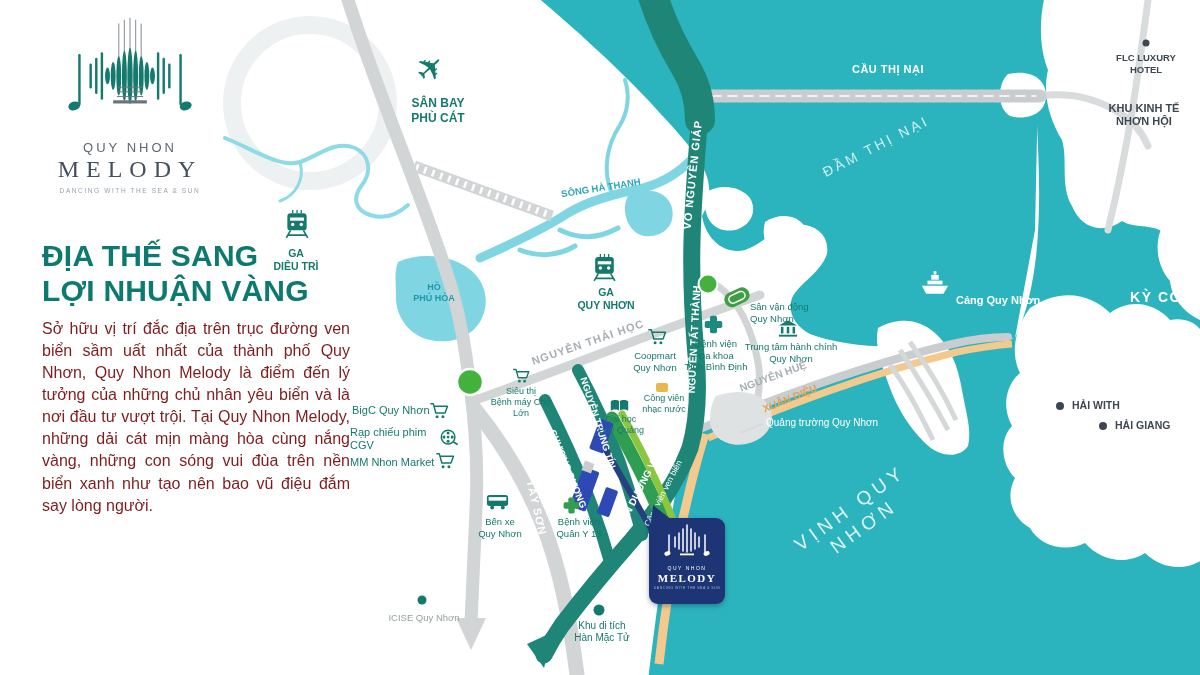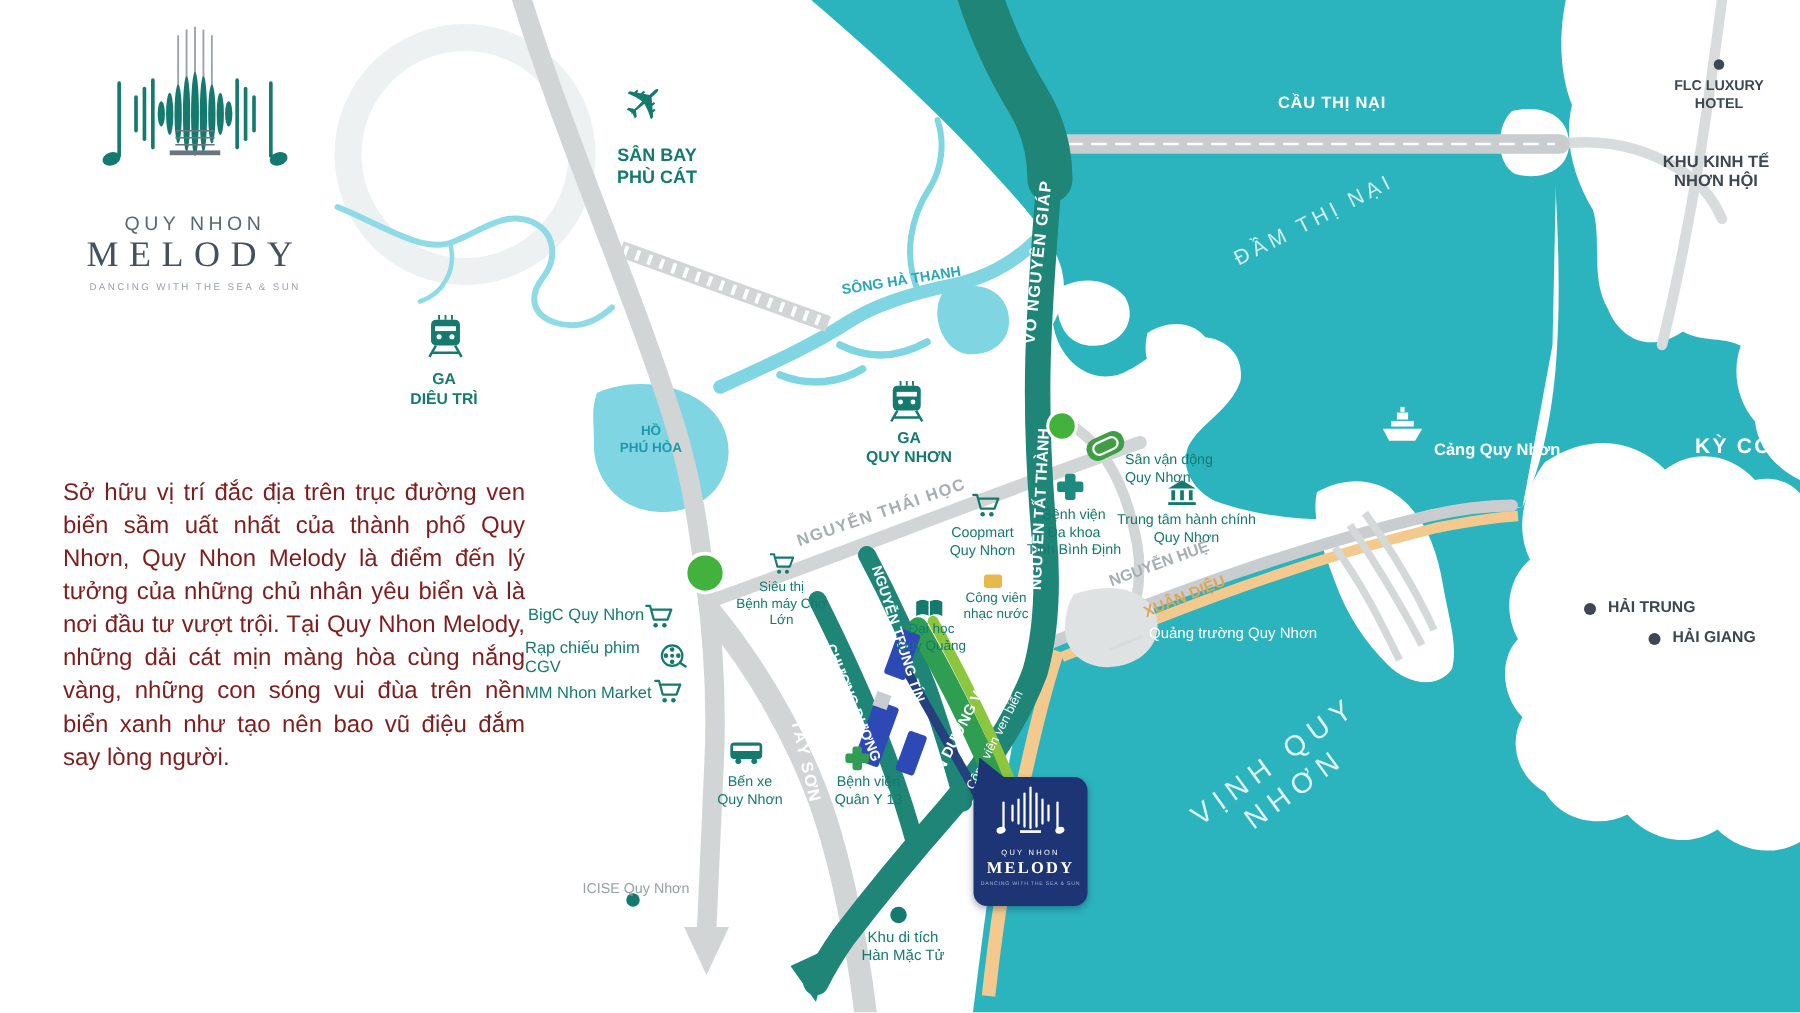--- a/index.html
+++ b/index.html
@@ -258,20 +258,22 @@
           <path d="M66,81 L94,81"></path>
           <path d="M66,86 L94,86"></path>
       </g>
       <rect x="62" y="90" width="36" height="3.4" fill="#6b7280"></rect>
     </svg>
     <div class="brand-top">QUY NHON</div>
     <div class="brand-name">MELODY</div>
     <div class="tagline">DANCING WITH THE SEA &amp; SUN</div>
   </div>
 
+  <div id="heading">ĐỊA THẾ SANG
+LỢI NHUẬN VÀNG</div>
   <div id="body-text">Sở hữu vị trí đắc địa trên trục đường ven biển sầm uất nhất của thành phố Quy Nhơn, Quy Nhon Melody là điểm đến lý tưởng của những chủ nhân yêu biển và là nơi đầu tư vượt trội. Tại Quy Nhon Melody, những dải cát mịn màng hòa cùng nắng vàng, những con sóng vui đùa trên nền biển xanh như tạo nên bao vũ điệu đắm say lòng người.</div>
 
   <div class="plane" style="left:416px;top:48px;font-size:34px;">✈</div>
   <svg class="ic" style="left:284px;top:210px;color:#157a6e" width="26" height="30" viewBox="0 0 24 28">
       <use href="#icon-train"></use>
     </svg>
   <svg class="ic" style="left:592px;top:254px;color:#157a6e" width="25" height="29" viewBox="0 0 24 28">
       <use href="#icon-train"></use>
     </svg>
   <svg class="ic" style="left:648px;top:328px;color:#157a6e" width="20" height="17" viewBox="0 0 24 20">
@@ -355,25 +357,25 @@
   <div class="lbl teal" style="left:590px;top:414px;width:62px;font-size:9px;">Đại học
 Quy Quảng</div>
   <div class="lbl teal" style="left:468px;top:516px;width:64px;font-size:9.5px;">Bến xe
 Quy Nhơn</div>
   <div class="lbl white b" style="left:496px;top:501px;width:80px;font-size:11px;letter-spacing:1px;
        transform:rotate(77deg);">TÂY SƠN</div>
   <div class="lbl teal" style="left:545px;top:516px;width:68px;font-size:9.5px;">Bệnh viện
 Quân Y 13</div>
   <div class="lbl white left" style="left:766px;top:417px;width:130px;font-size:10px;">Quảng trường Quy Nhơn</div>
   <div class="lbl white b left" style="left:956px;top:294px;width:92px;font-size:11px;">Cảng Quy Nhơn</div>
-  <div class="lbl dark b left" style="left:1072px;top:399px;width:62px;font-size:10.5px;">HẢI TRUNG</div>
+  <div class="lbl dark b left" style="left:1072px;top:399px;width:62px;font-size:10.5px;">HẢI WITH</div>
   <div class="lbl dark b left" style="left:1115px;top:419px;width:72px;font-size:10.5px;">HẢI GIANG</div>
   <div class="lbl" style="left:752px;top:494px;width:210px;font-size:19px;letter-spacing:5px;
        color:rgba(255,255,255,.85);transform:rotate(-36deg);">VỊNH QUY NHƠN</div>
-  <div class="lbl" style="left:380px;top:587px;width:88px;font-size:9.5px;color:#95a1a2;">ICISE Quy Nhơn</div>
+  <div class="lbl" style="left:380px;top:612px;width:88px;font-size:9.5px;color:#95a1a2;">ICISE Quy Nhơn</div>
   <div class="lbl teal" style="left:562px;top:620px;width:80px;font-size:10px;">Khu di tích
 Hàn Mặc Tử</div>
 
   <div id="badge">
     <svg class="notch" width="24" height="18">
       <polygon points="2,0 22,16 0,17" fill="#1e3575"></polygon>
     </svg>
     <svg width="50" height="38" viewBox="0 0 50 38" style="margin-top:4px">
       <g stroke="#ffffff" stroke-width="1.5" stroke-linecap="round">
         <path d="M25,3 L25,30"></path>

